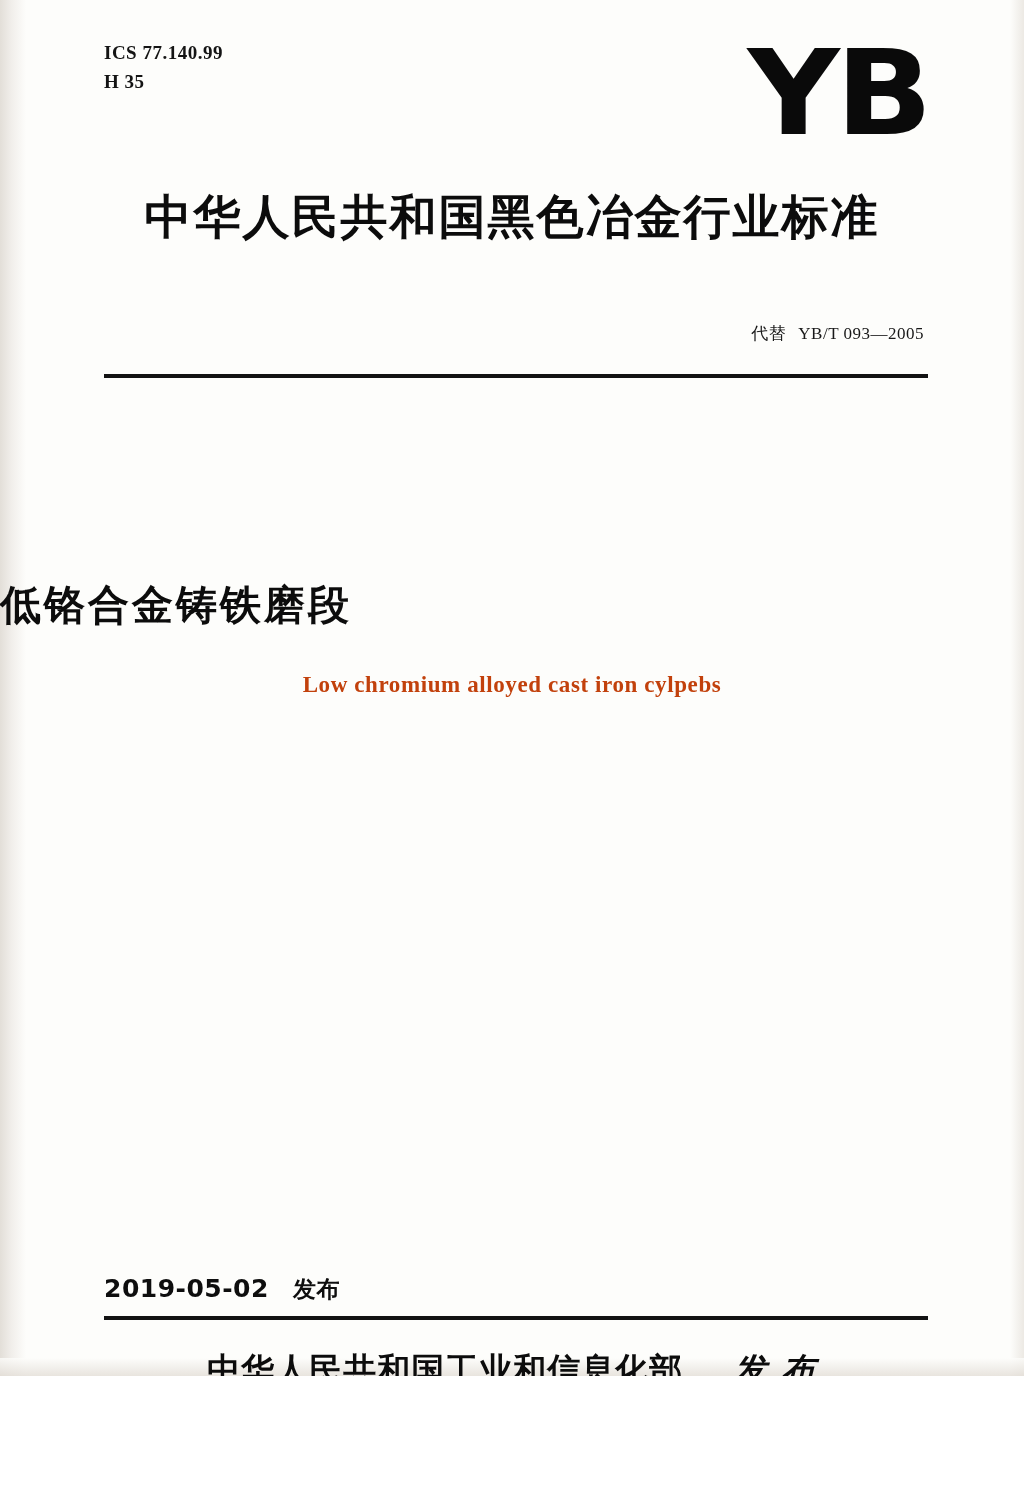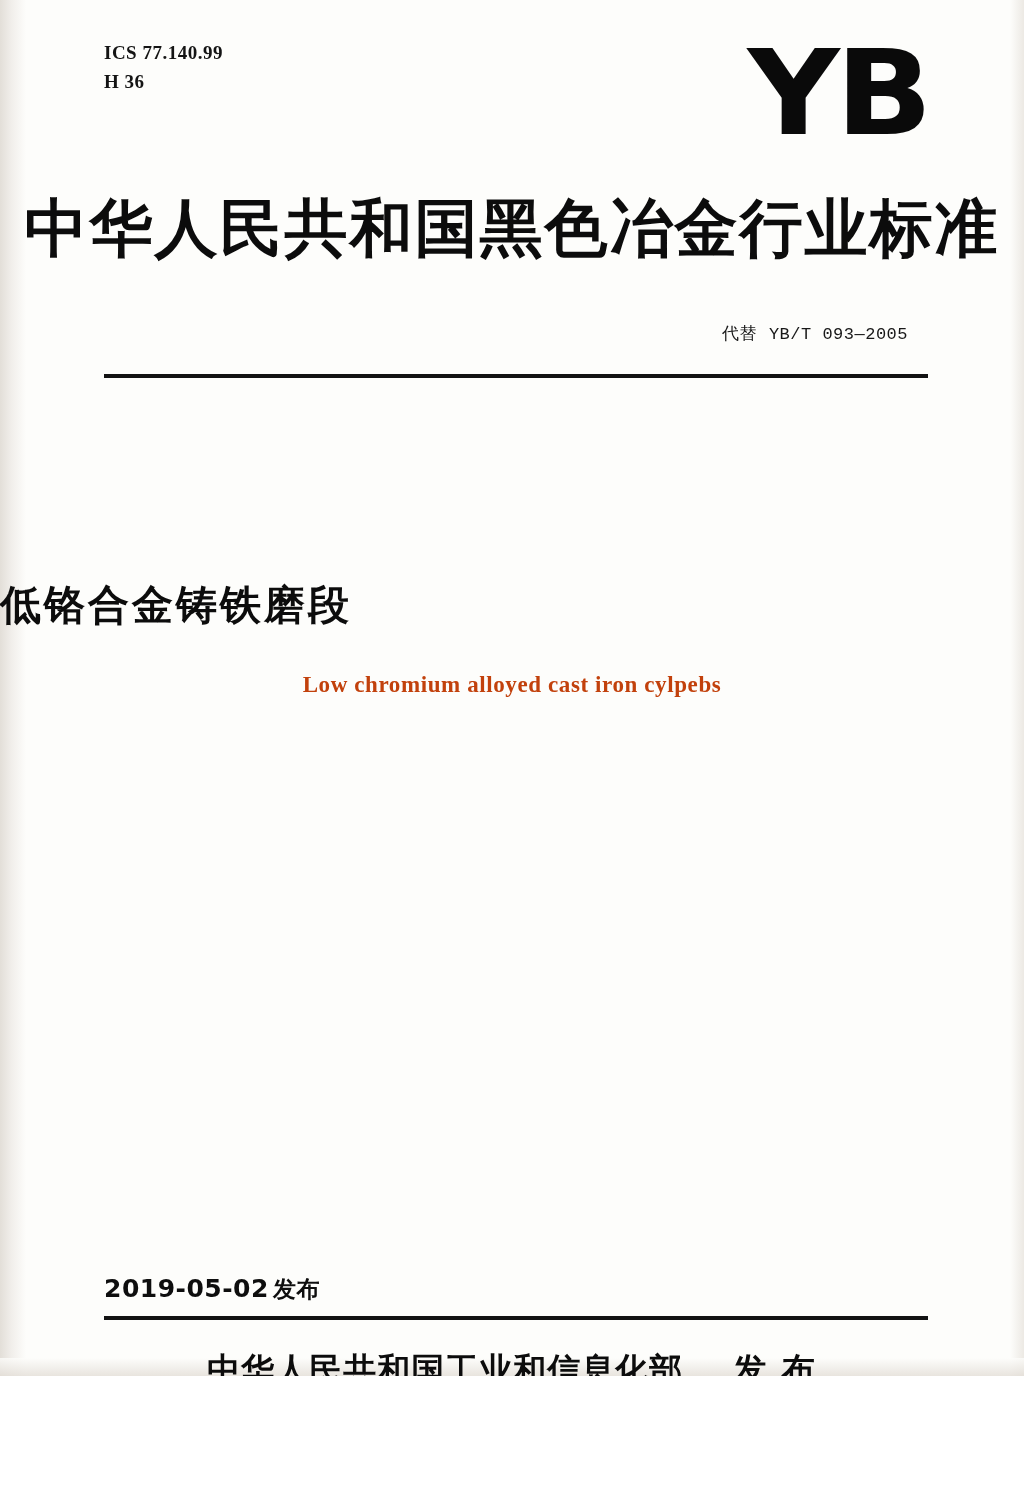--- a/index.html
+++ b/index.html
@@ -75,42 +75,42 @@
   }
 
   .org-title {
     position: absolute;
     left: 0;
     right: 0;
     top: 186px;
     text-align: center;
     font-family: "DejaVu Sans", sans-serif;
     font-weight: bold;
-    font-size: 63px;
+    font-size: 47px;
     letter-spacing: 2px;
     color: #0c0c0c;
   }
 
   .std-no {
     position: absolute;
     right: 100px;
     top: 285px;
     text-align: right;
     font-family: "DejaVu Sans", sans-serif;
     font-weight: bold;
     font-size: 27px;
     letter-spacing: 0.5px;
     color: #101010;
   }
   .replaces {
     position: absolute;
-    right: 116px;
+    right: 100px;
     top: 322px;
     text-align: center;
-    font-family: Liberation Mono, monospace;
+    font-family: Liberation Serif, serif;
     font-size: 17px;
     letter-spacing: 0.5px;
     color: #181818;
   }
   .replaces .rep-label {
     margin-right: 12px;
   }
 
   .rule-top {
     position: absolute;
@@ -155,21 +155,21 @@
     justify-content: space-between;
     align-items: baseline;
     font-family: "DejaVu Sans", sans-serif;
     font-weight: bold;
     font-size: 25px;
     letter-spacing: 0.5px;
     color: #0e0e0e;
   }
   .date-cn {
     font-size: 23px;
-    margin-left: 4px;
+    margin-left: 24px;
   }
 
   .rule-bottom {
     position: absolute;
     left: 104px;
     right: 96px;
     top: 1316px;
     height: 4px;
     background: #131313;
   }
@@ -182,34 +182,35 @@
     text-align: center;
     font-family: "DejaVu Sans", sans-serif;
     font-weight: bold;
     font-size: 33px;
     letter-spacing: 1px;
     color: #0c0c0c;
   }
   .issuer .issue-verb {
     margin-left: 50px;
     letter-spacing: 2px;
+    font-style: italic;
   }
 </style>
 </head>
 <body>
 
 <div class="page">
 
   <div class="scan-edge"></div>
   <div class="scan-edge-right"></div>
   <div class="scan-bottom"></div>
 
   <div class="ics-block">
     <div class="ics-line">ICS 77.140.99</div>
-    <div class="ics-line">H 36</div>
+    <div class="ics-line">H 35</div>
   </div>
 
   <div class="yb-logo">YB</div>
 
   <div class="org-title">中华人民共和国黑色冶金行业标准</div>
 
 
   <div class="replaces">
     <span class="rep-label">代替</span><span>YB/T 093—2005</span>
   </div>

